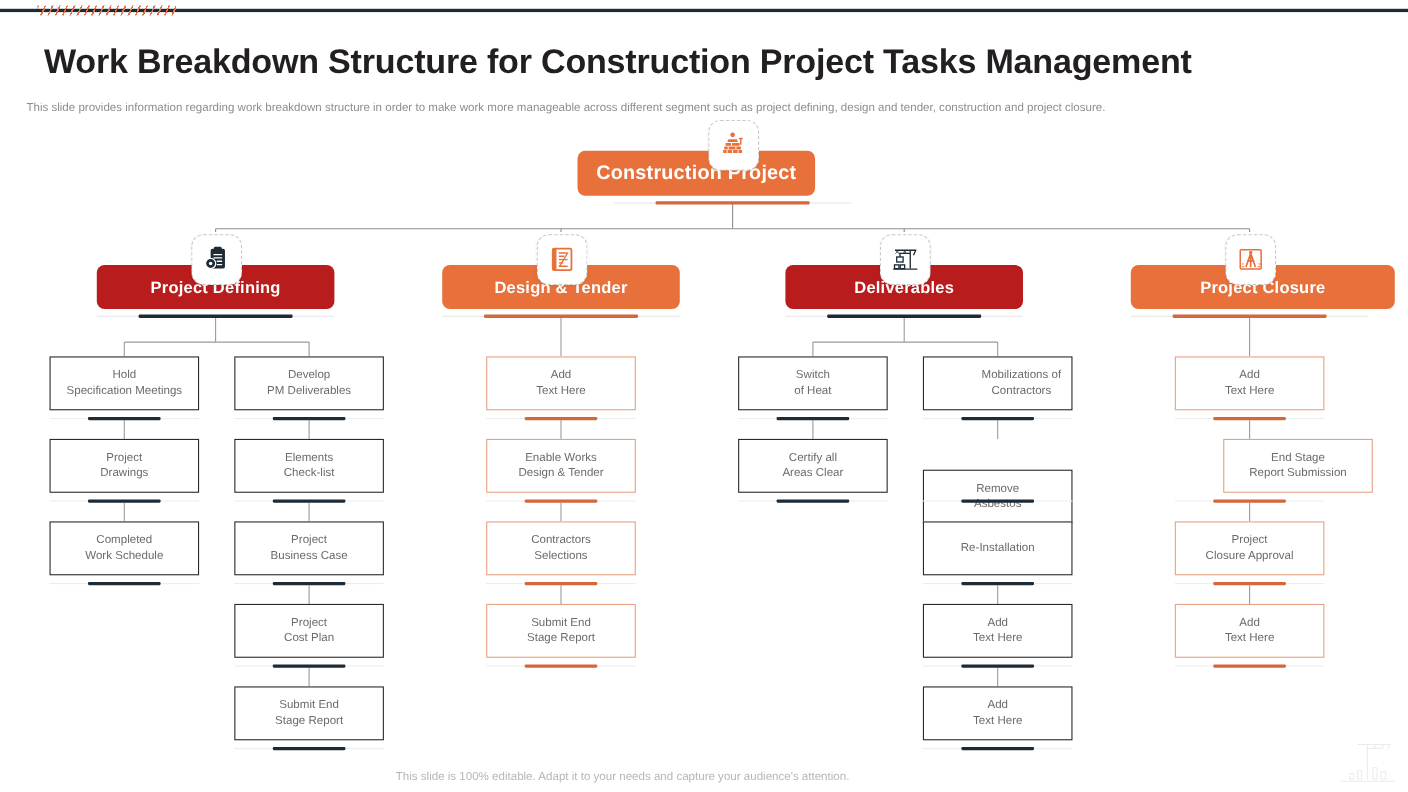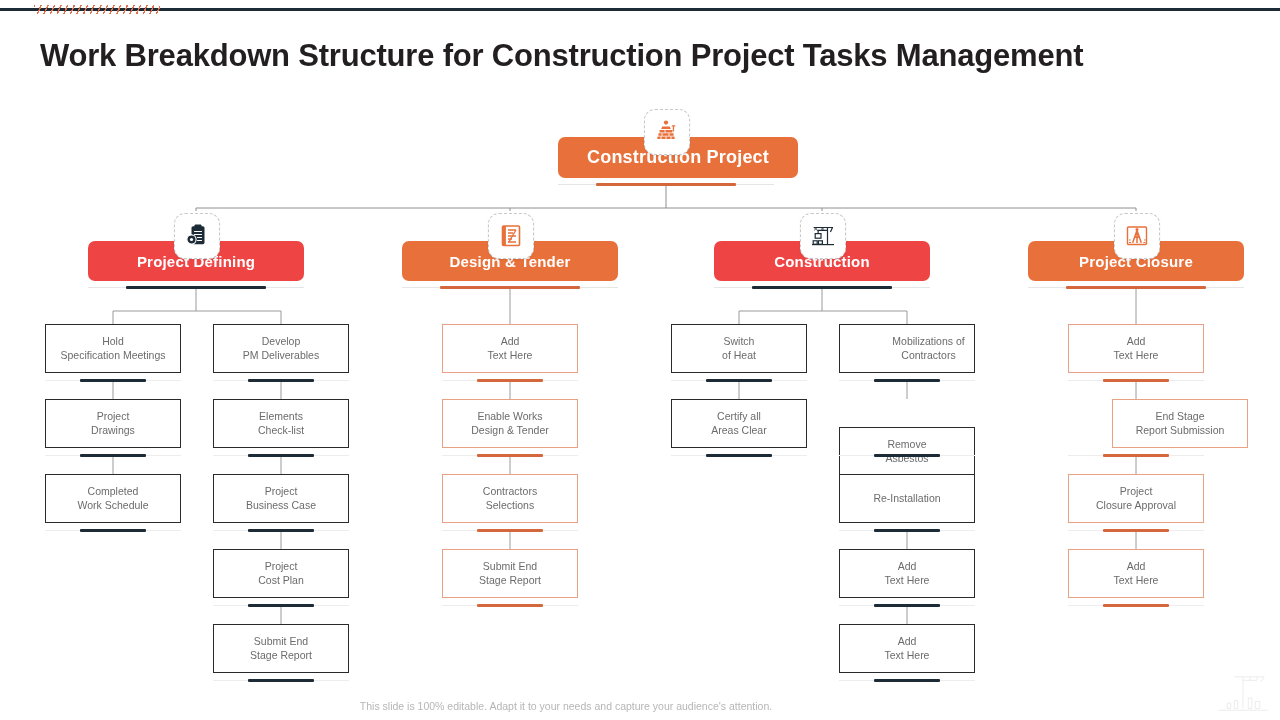--- a/index.html
+++ b/index.html
@@ -40,21 +40,21 @@
   
   .node{position:absolute;box-sizing:border-box;}
 
   .hdr-node{
     height:40px;border-radius:7px;display:flex;align-items:center;
     justify-content:center;color:#ffffff;font-size:15px;font-weight:bold;
     letter-spacing:.2px;
   }
   .hdr-node.root{height:41px;font-size:18px;}
   .hdr-orange{background:#e8703a;}
-  .hdr-navy{background:#ef4444;}
+  .hdr-navy{background:#b91c1c;}
 
   
   .hdr-rule{position:absolute;height:1px;background:#e6e6e6;}
   .hdr-accent{position:absolute;height:3px;border-radius:1px;}
   .acc-orange{background:#d4673b;}
   .acc-navy{background:#1c2b36;}
 
   
   .icon-chip{
     position:absolute;width:44px;height:44px;border-radius:11px;background:#ffffff;
@@ -81,20 +81,21 @@
   #crane-mark{position:absolute;right:10px;bottom:8px;width:54px;height:44px;opacity:.18;}
 </style>
 </head>
 <body>
 
 <div id="top-rule"></div>
 <div id="top-hatch"></div>
 
 <div id="header">
   <h1 id="page-title">Work Breakdown Structure for Construction Project Tasks Management</h1>
+  <p id="page-subtitle">This slide provides  information  regarding  work breakdown  structure in order to make work more manageable  across different  segment such as project defining,  design and tender, construction and project closure.</p>
 </div>
 
 <div id="chart">
   <svg id="wires" viewBox="0 0 1280 720">
       <path d="M666 184L666 208" stroke="#8e8e8e" stroke-width="1" fill="none"></path>
       <path d="M196 208L1136 208" stroke="#8e8e8e" stroke-width="1" fill="none"></path>
       <path d="M196 208L196 211" stroke="#8e8e8e" stroke-width="1" fill="none"></path>
       <path d="M196 289L196 311" stroke="#9a9a9a" stroke-width="1" fill="none"></path>
       <path d="M113 311L281 311" stroke="#9a9a9a" stroke-width="1" fill="none"></path>
       <path d="M113 311L113 324" stroke="#9a9a9a" stroke-width="1" fill="none"></path>
@@ -120,21 +121,21 @@
       <path d="M907 457L907 474" stroke="#9a9a9a" stroke-width="1" fill="none"></path>
       <path d="M907 532L907 549" stroke="#9a9a9a" stroke-width="1" fill="none"></path>
       <path d="M907 607L907 624" stroke="#9a9a9a" stroke-width="1" fill="none"></path>
       <path d="M1136 208L1136 211" stroke="#8e8e8e" stroke-width="1" fill="none"></path>
       <path d="M1136 289L1136 324" stroke="#9a9a9a" stroke-width="1" fill="none"></path>
       <path d="M1136 382L1136 399" stroke="#9a9a9a" stroke-width="1" fill="none"></path>
       <path d="M1136 457L1136 474" stroke="#9a9a9a" stroke-width="1" fill="none"></path>
       <path d="M1136 532L1136 549" stroke="#9a9a9a" stroke-width="1" fill="none"></path>
     </svg>
   <div id="nodes">
-      <div class="hdr-node hdr-orange root node" style="left: 558px; top: 137px; width: 240px; position: absolute;">Construction Project</div>
+      <div class="hdr-node hdr-orange root node" style="left: 525px; top: 137px; width: 216px; position: absolute;">Construction Project</div>
       <div class="hdr-rule" style="left: 558px; top: 184px; width: 216px;"></div>
       <div class="hdr-accent acc-orange" style="left: 596px; top: 183px; width: 140px;"></div>
       <div class="icon-chip" style="left: 644px; top: 109px;">
         <svg width="26" height="26" viewBox="0 0 26 26">
       <g fill="#e8703a">
         <circle cx="12" cy="3.6" r="2.1"></circle>
         <path d="M8.2 7.6h7.6l1 2.4H7.2z"></path>
         <rect x="5.6" y="11" width="12.8" height="2.6" rx=".4"></rect>
         <rect x="4.4" y="14.2" width="15.2" height="2.6" rx=".4"></rect>
         <rect x="3.4" y="17.4" width="17.2" height="2.6" rx=".4"></rect>
@@ -204,21 +205,21 @@
       <div class="leaf-accent" style="left: 477px; top: 379px; background: rgb(212, 103, 59);"></div>
       <div class="leaf orange node" style="left: 442px; top: 399px; position: absolute;">Enable Works<br>Design &amp; Tender</div>
       <div class="leaf-rule" style="left: 442px; top: 455px;"></div>
       <div class="leaf-accent" style="left: 477px; top: 454px; background: rgb(212, 103, 59);"></div>
       <div class="leaf orange node" style="left: 442px; top: 474px; position: absolute;">Contractors<br>Selections</div>
       <div class="leaf-rule" style="left: 442px; top: 530px;"></div>
       <div class="leaf-accent" style="left: 477px; top: 529px; background: rgb(212, 103, 59);"></div>
       <div class="leaf orange node" style="left: 442px; top: 549px; position: absolute;">Submit End<br>Stage Report</div>
       <div class="leaf-rule" style="left: 442px; top: 605px;"></div>
       <div class="leaf-accent" style="left: 477px; top: 604px; background: rgb(212, 103, 59);"></div>
-      <div class="hdr-node hdr-navy node" style="left: 714px; top: 241px; width: 216px; position: absolute;">Construction</div>
+      <div class="hdr-node hdr-navy node" style="left: 714px; top: 241px; width: 216px; position: absolute;">Deliverables</div>
       <div class="hdr-rule" style="left: 714px; top: 287px; width: 216px;"></div>
       <div class="hdr-accent acc-navy" style="left: 752px; top: 286px; width: 140px;"></div>
       <div class="icon-chip" style="left: 800px; top: 213px;">
         <svg width="26" height="26" viewBox="0 0 26 26">
       <g stroke="#1c2b36" stroke-width="1.2" fill="none">
         <path d="M17.5 21V4.5M17.5 4.5H3.6M17.5 7.4H7.2M23 4.5h-5.5M22.4 4.8l-2 4.2"></path>
         <path d="M8.2 7.4l-.1 3.2"></path>
         <rect x="5.2" y="10.6" width="5.8" height="4.6"></rect>
         <rect x="3.2" y="17.8" width="4" height="3.4"></rect>
         <rect x="8.4" y="17.8" width="4" height="3.4"></rect>
@@ -243,21 +244,21 @@
       <div class="leaf-accent" style="left: 874px; top: 454px; background: rgb(28, 43, 54);"></div>
       <div class="leaf node" style="left: 839px; top: 474px; position: absolute;">Re-Installation</div>
       <div class="leaf-rule" style="left: 839px; top: 530px;"></div>
       <div class="leaf-accent" style="left: 874px; top: 529px; background: rgb(28, 43, 54);"></div>
       <div class="leaf node" style="left: 839px; top: 549px; position: absolute;">Add<br>Text Here</div>
       <div class="leaf-rule" style="left: 839px; top: 605px;"></div>
       <div class="leaf-accent" style="left: 874px; top: 604px; background: rgb(28, 43, 54);"></div>
       <div class="leaf node" style="left: 839px; top: 624px; position: absolute;">Add<br>Text Here</div>
       <div class="leaf-rule" style="left: 839px; top: 680px;"></div>
       <div class="leaf-accent" style="left: 874px; top: 679px; background: rgb(28, 43, 54);"></div>
-      <div class="hdr-node hdr-orange node" style="left: 1028px; top: 241px; width: 216px; position: absolute;">Project Closure</div>
+      <div class="hdr-node hdr-orange node" style="left: 1028px; top: 241px; width: 240px; position: absolute;">Project Closure</div>
       <div class="hdr-rule" style="left: 1028px; top: 287px; width: 216px;"></div>
       <div class="hdr-accent acc-orange" style="left: 1066px; top: 286px; width: 140px;"></div>
       <div class="icon-chip" style="left: 1114px; top: 213px;">
         <svg width="26" height="26" viewBox="0 0 26 26">
       <rect x="3.5" y="4" width="19" height="17.5" rx="1" fill="#fff" stroke="#e8703a" stroke-width="1.4"></rect>
       <g stroke="#e8703a" stroke-width="1.5" fill="none">
         <path d="M13 7.2V20M13 7.2l-4.3 12.6M13 7.2l4.3 12.6M9.8 14.2h6.4"></path>
       </g>
       <circle cx="13" cy="6.4" r="1.5" fill="#e8703a"></circle>
       <g stroke="#e8703a" stroke-width="1.1">

